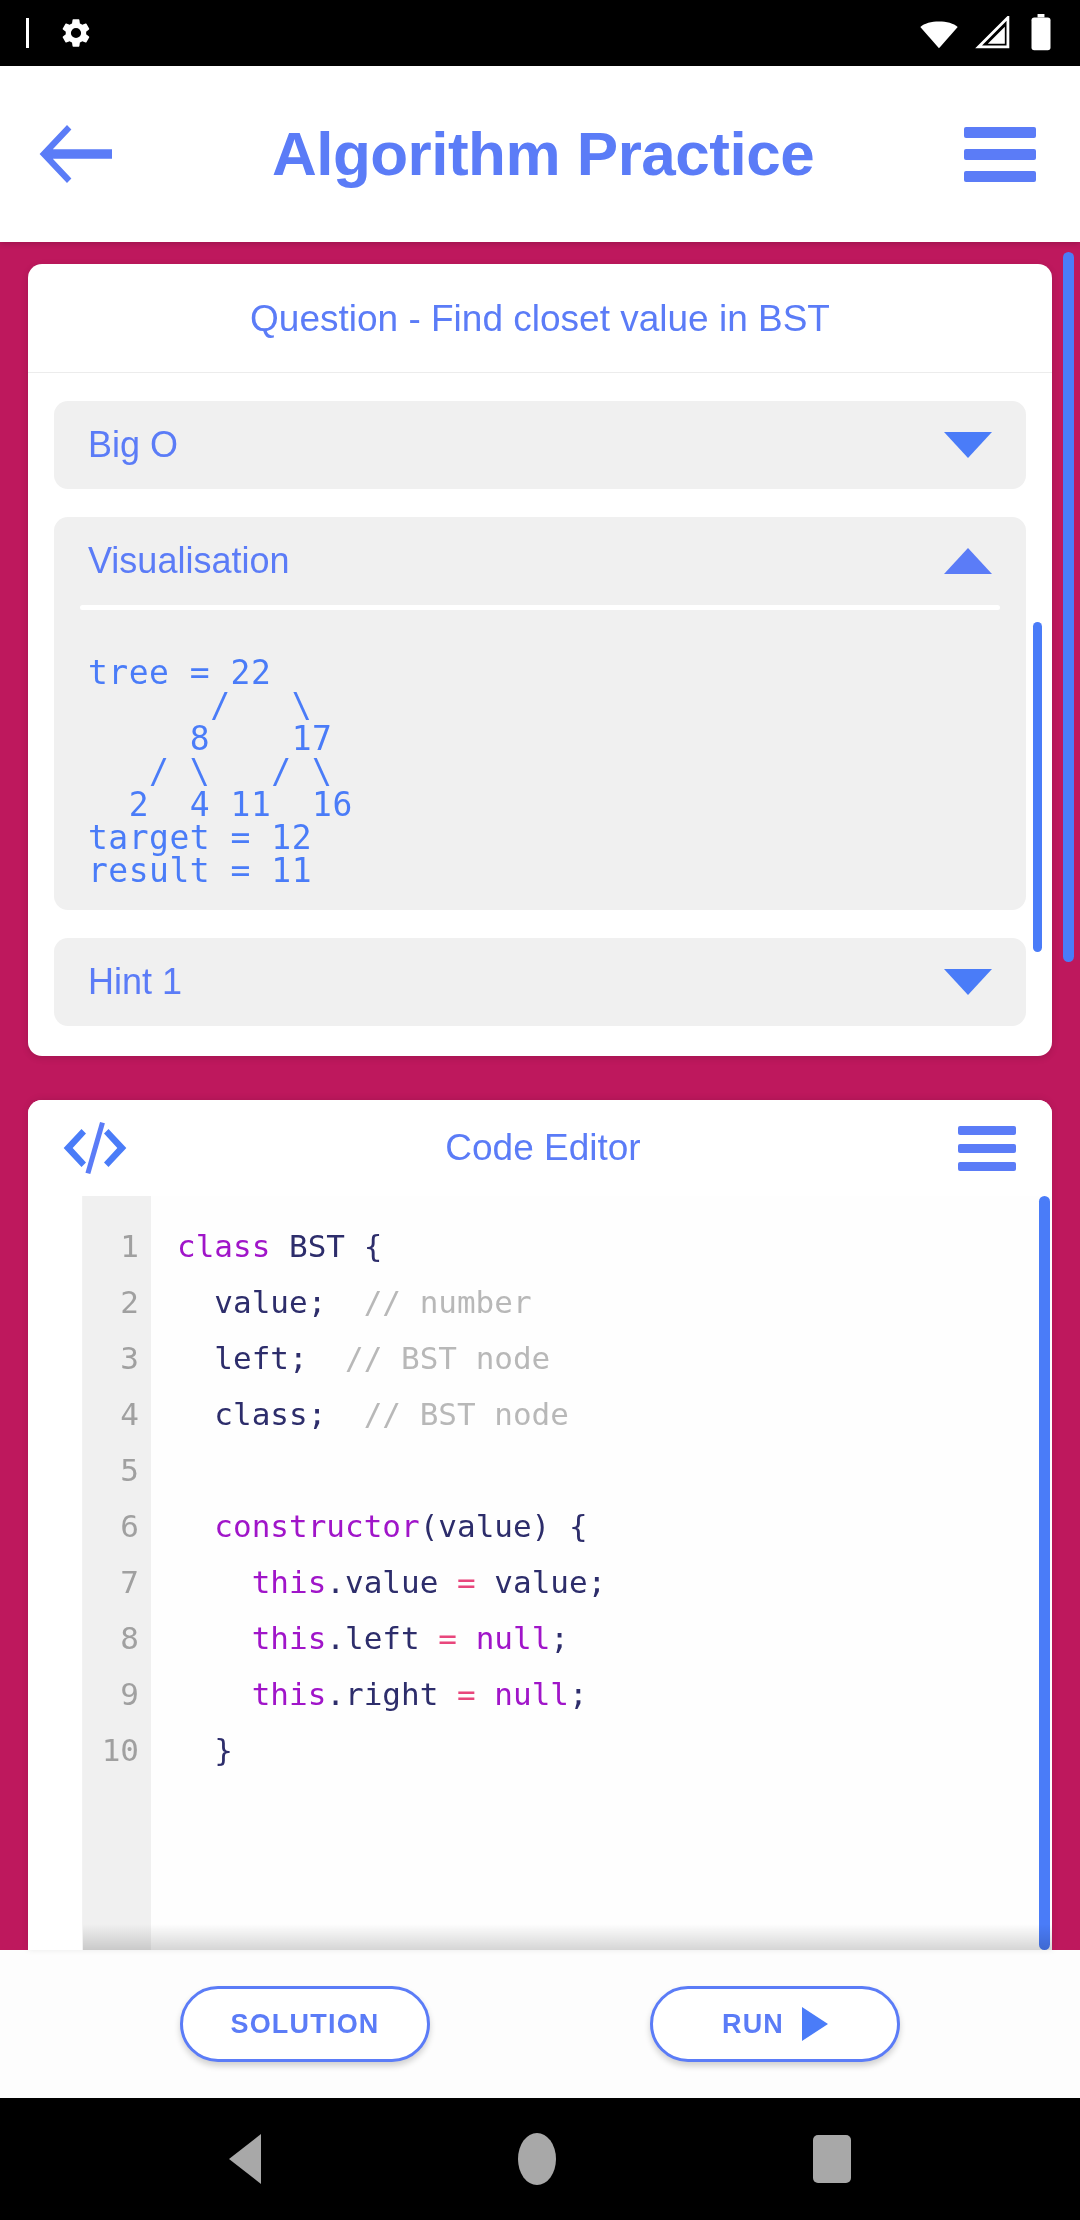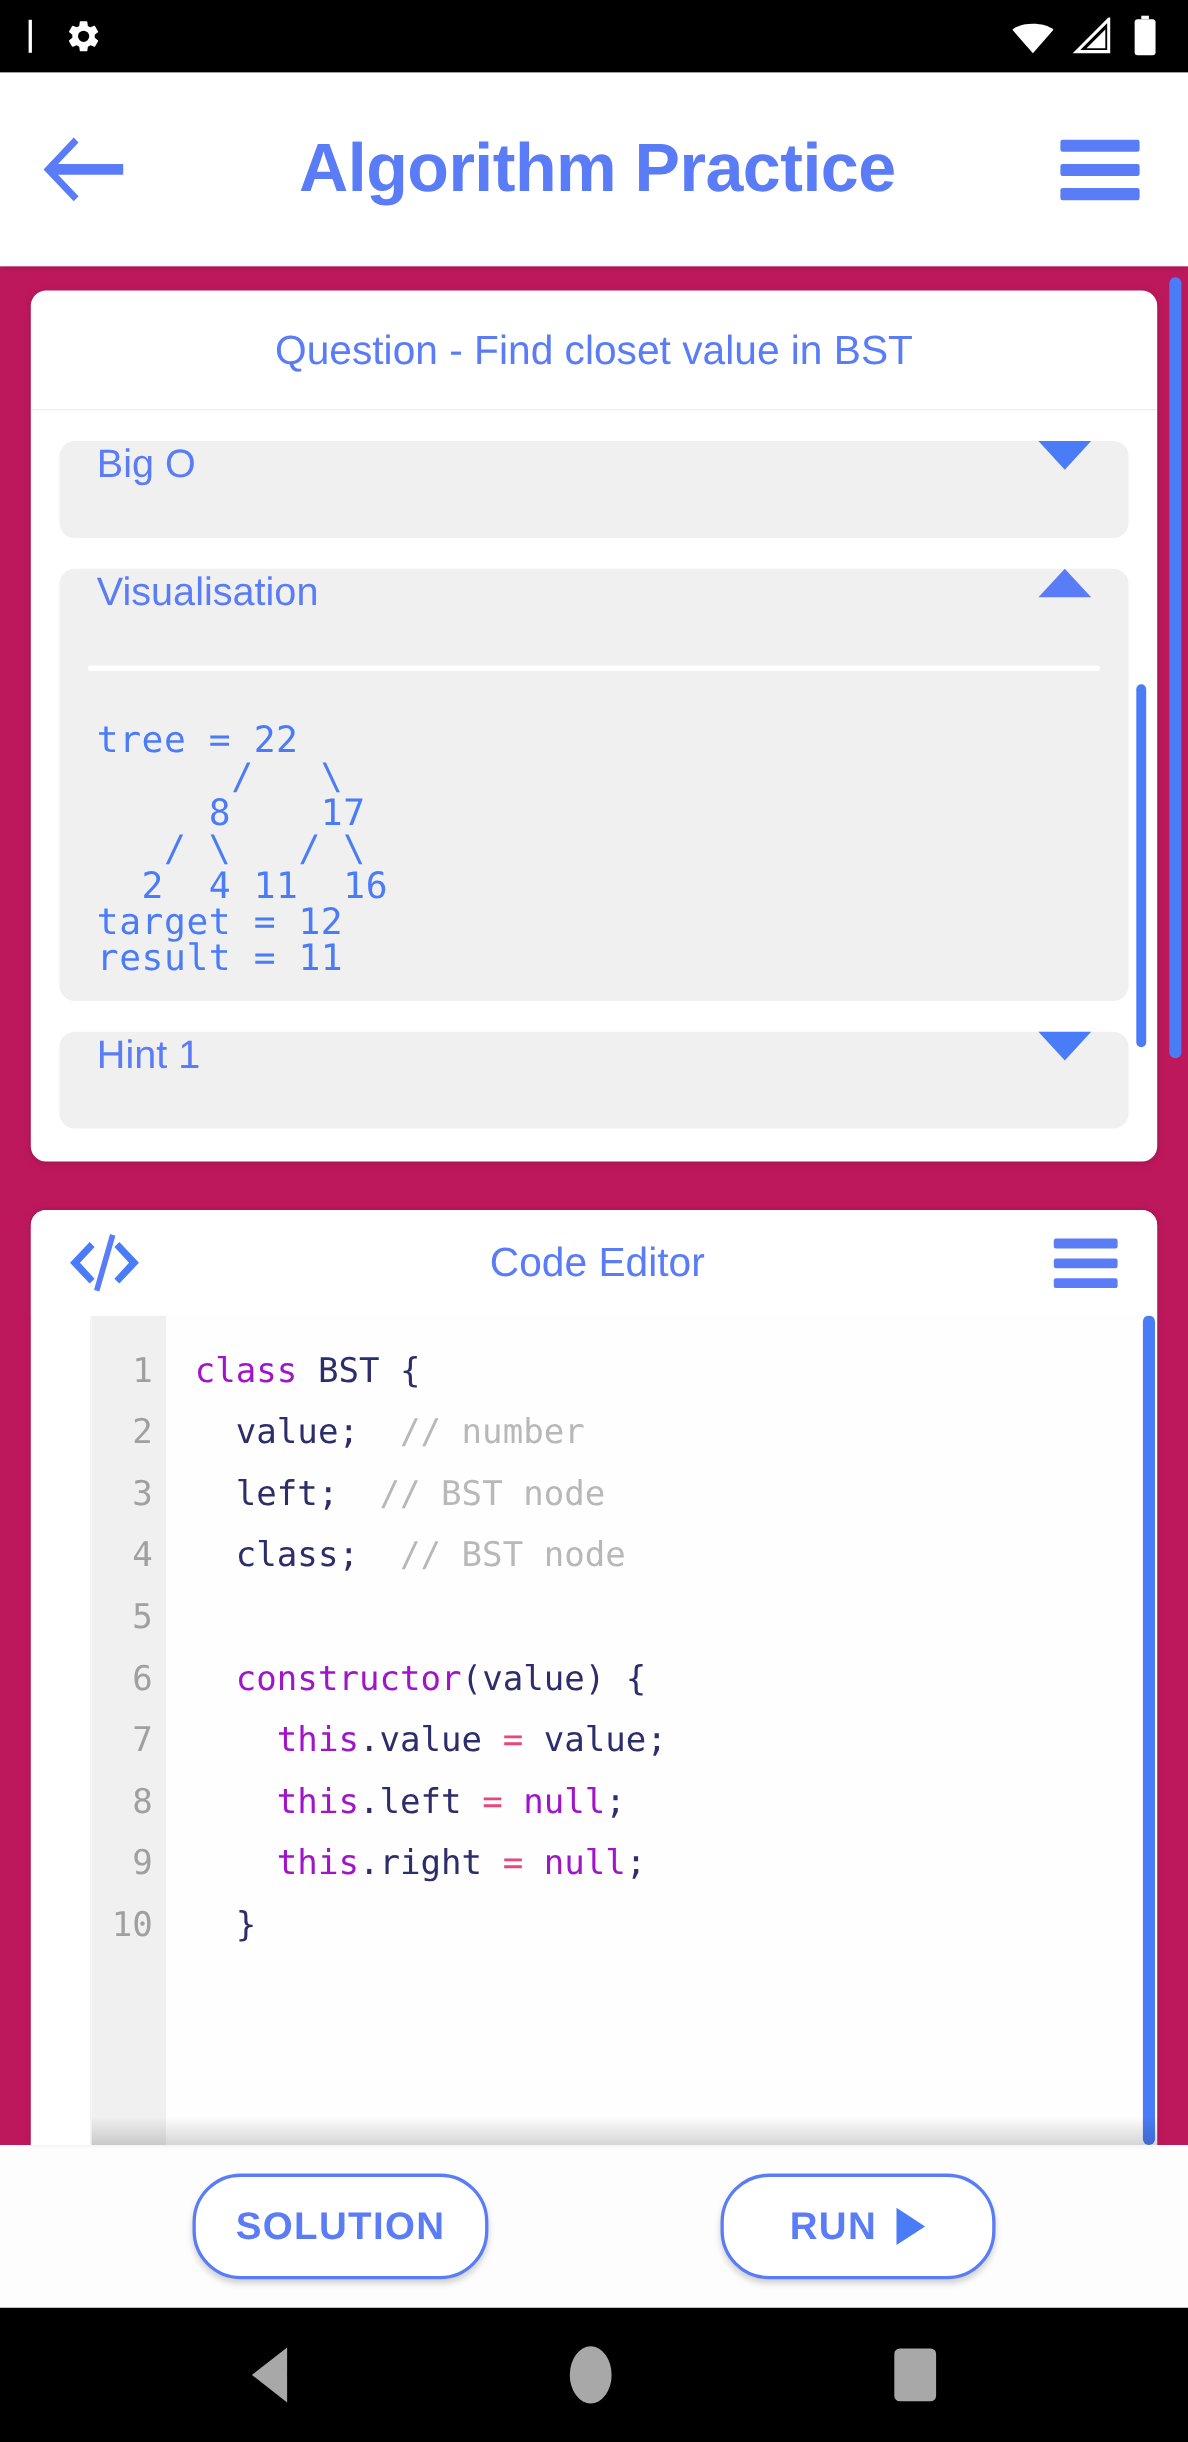--- a/index.html
+++ b/index.html
@@ -135,21 +135,21 @@
 
   
   .accordion {
     background: #f0f0f0;
     border-radius: 14px;
     margin-bottom: 28px;
   }
   .accordion:last-child { margin-bottom: 0; }
   .accordion-header {
     display: flex;
-    align-items: flex-start;
+    align-items: center;
     padding: 0 34px;
     height: 88px;
   }
   .accordion-label {
     color: #5b7cf7;
     font-size: 36px;
     flex: 1 1 auto;
   }
   .tri {
     width: 0; height: 0;
@@ -304,24 +304,24 @@
     display: flex;
     align-items: center;
     justify-content: space-around;
     flex: 0 0 auto;
     padding: 0 70px;
   }
   .pill-btn {
     border: 3px solid #5b7cf7;
     background: #ffffff;
     border-radius: 44px;
-    height: 96px;
+    height: 76px;
     min-width: 250px;
     color: #5b7cf7;
-    font-size: 35px;
+    font-size: 27px;
     font-weight: bold;
     letter-spacing: 1.2px;
     display: flex;
     align-items: center;
     justify-content: center;
     gap: 18px;
     box-shadow: 0 4px 6px rgba(0,0,0,0.18);
     cursor: pointer;
     padding: 0 36px;
   }

